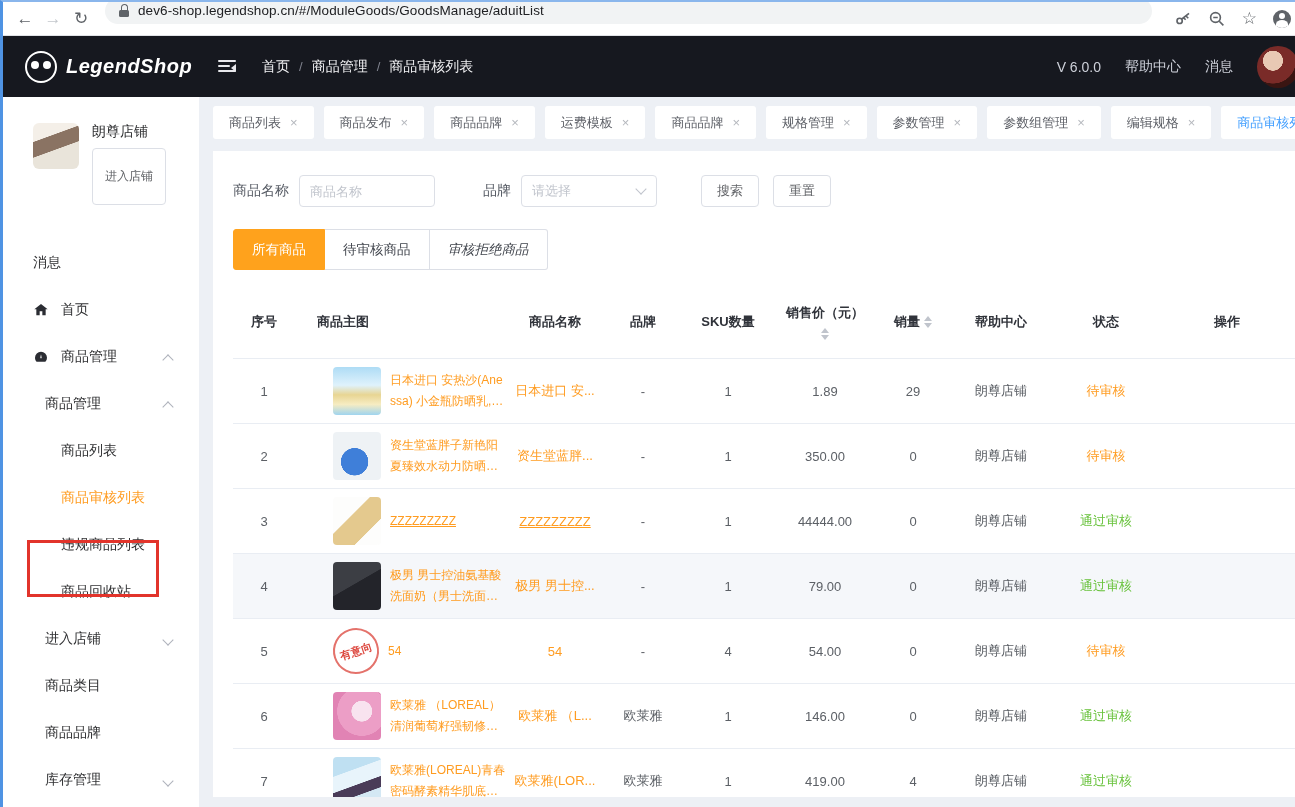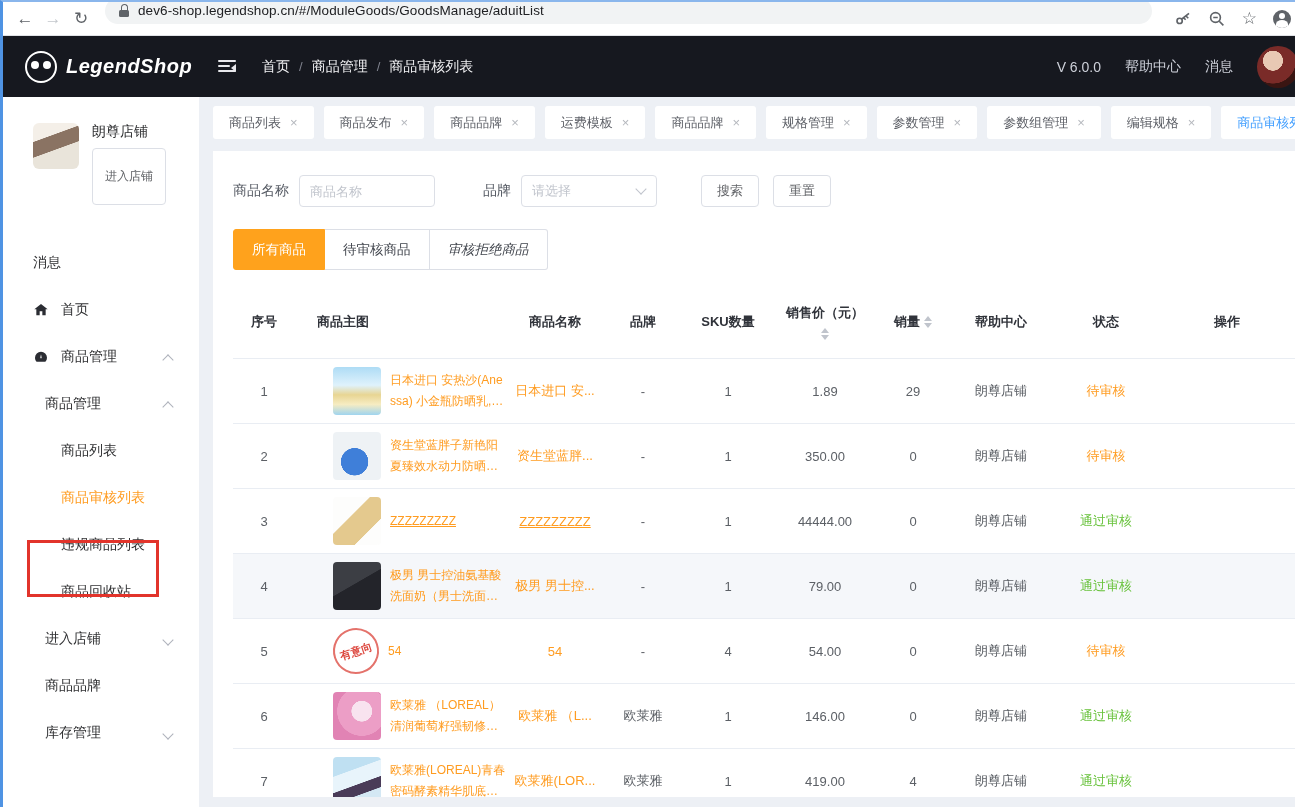--- a/index.html
+++ b/index.html
@@ -231,20 +231,23 @@
           <span>违规商品列表</span>
         </div>
         <div class="menu-item pad3">
           <span>商品回收站</span>
         </div>
         <div class="menu-item pad2">
           <span>进入店铺</span>
           <span class="caret"></span>
         </div>
         <div class="menu-item pad2">
+          <span>商品类目</span>
+        </div>
+        <div class="menu-item pad2">
           <span>商品品牌</span>
         </div>
         <div class="menu-item pad2">
           <span>库存管理</span>
           <span class="caret"></span>
         </div>
       </div>
       <div class="red-annotation"></div>
     </div>
 

